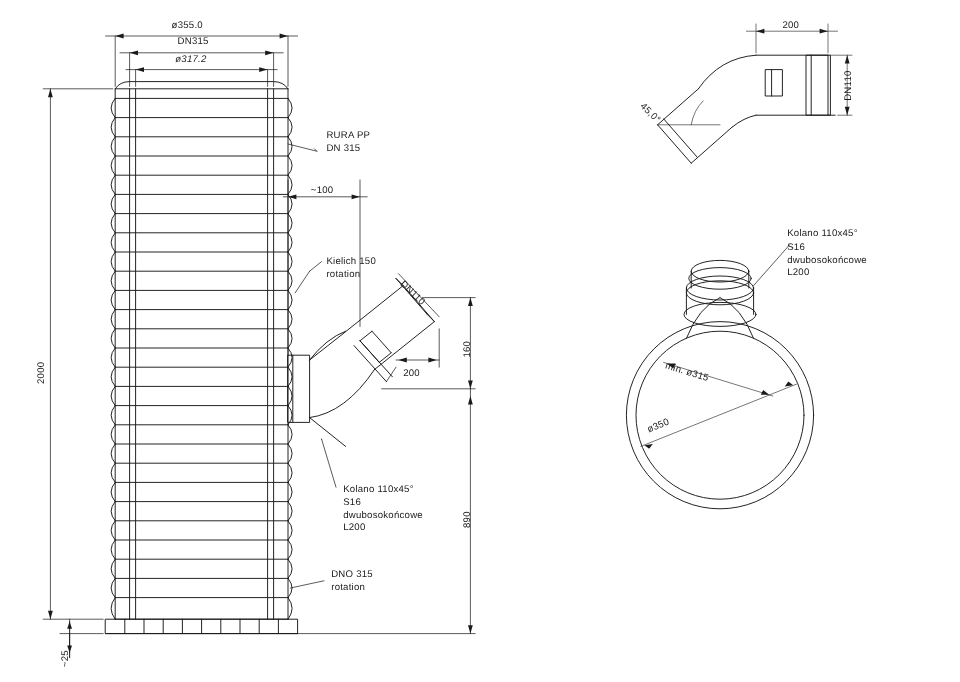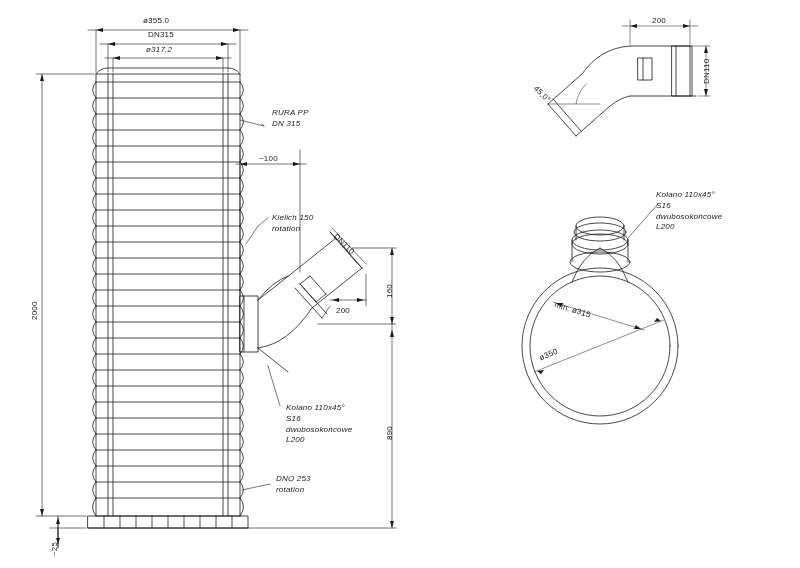--- a/index.html
+++ b/index.html
@@ -34,21 +34,20 @@
   .lbl.rot90 {
     transform: rotate(-90deg);
     transform-origin: left top;
   }
   .lbl.rotm45 {
     transform: rotate(44deg);
     transform-origin: left top;
   }
   .multi {
     line-height: 1.35;
-    font-style: italic;
   }
 </style>
 </head>
 <body>
 
 <div id="stage">
 
   <svg width="800" height="568" viewBox="0 0 800 568">
     <g fill="none" stroke="#1a1a1a" stroke-width="0.8" stroke-linecap="round" stroke-linejoin="round">
 
@@ -404,21 +403,21 @@
   <div class="lbl rotm45" style="left:338px; top:232px;">DN110</div>
 
   <div class="lbl multi" style="left:272px; top:108px;">RURA PP
 DN 315</div>
   <div class="lbl multi" style="left:272px; top:213px;">Kielich 150
 rotation</div>
   <div class="lbl multi" style="left:286px; top:403px;">Kolano 110x45°
 S16
 dwubosokońcowe
 L200</div>
-  <div class="lbl multi" style="left:276px; top:474px;">DNO 253
+  <div class="lbl multi" style="left:276px; top:474px;">DNO 315
 rotation</div>
 
   <div class="lbl" style="left:652px; top:16px;">200</div>
   <div class="lbl rot90" style="left:702px; top:84px;">DN110</div>
   <div class="lbl rotm45" style="left:538px; top:84px;">45,0°</div>
 
   <div class="lbl multi" style="left:656px; top:190px;">Kolano 110x45°
 S16
 dwubosokońcowe
 L200</div>

